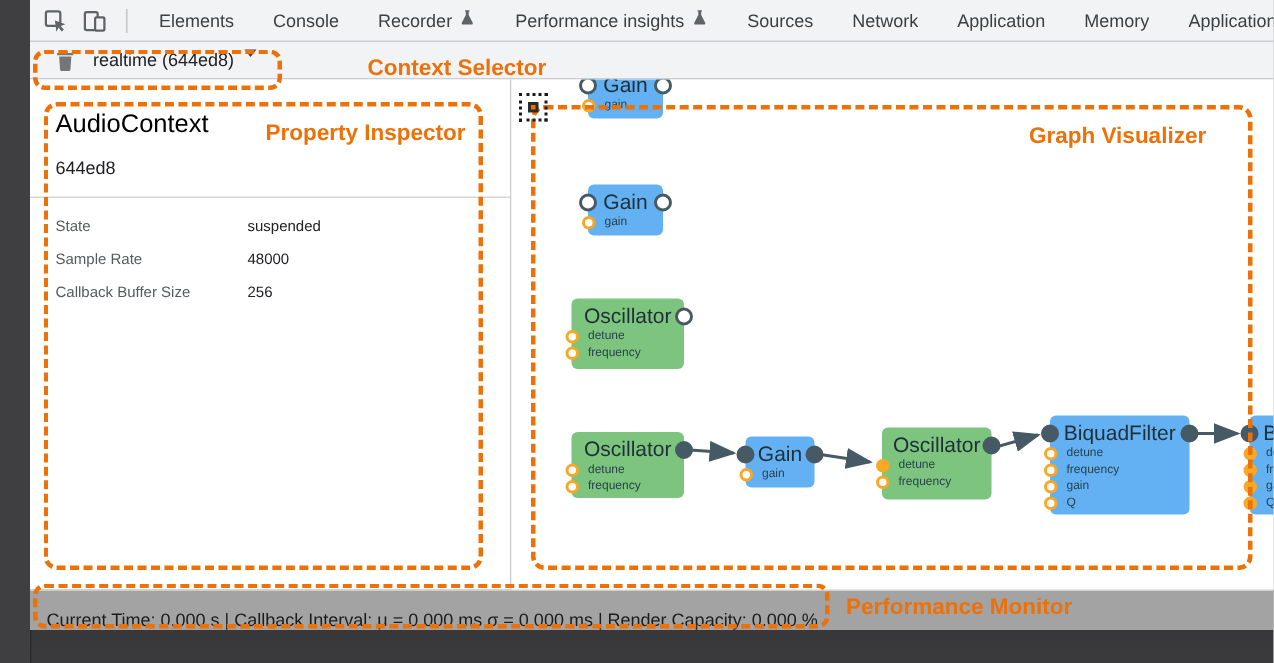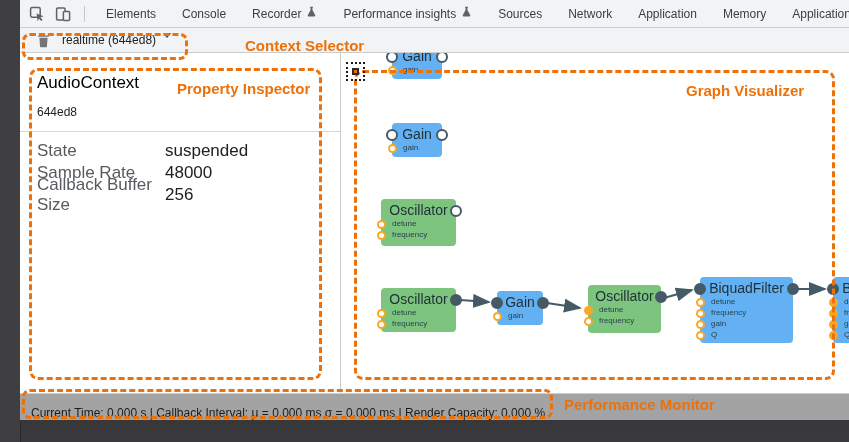--- a/index.html
+++ b/index.html
@@ -26,21 +26,21 @@
   .ctx-select{display:flex;gap:7px;font-size:12px;color:#202124;}
   .caret{width:0;height:0;border-left:4px solid transparent;border-right:4px solid transparent;border-top:5px solid #444;}
 
   
   .main{flex:1;display:flex;min-height:0;}
   .inspector{width:320px;flex:none;border-right:1px solid #ccc;background:#fff;overflow:hidden;}
   .insp-title{margin:20px 0 0 17px;font-size:17px;color:#000000;}
   .insp-id{margin:12px 0 12px 17px;font-size:12px;color:#202124;}
   .insp-divider{height:1px;background:#d6d6d6;}
   .insp-rows{margin-top:8px;}
-  .insp-row{display:flex;align-items:center;height:22px;padding-left:17px;font-size:17px;}
+  .insp-row{display:flex;align-items:center;height:22px;padding-left:17px;font-size:10px;}
   .insp-row .lbl{width:128px;color:#575b5f;flex:none;}
   .insp-row .val{color:#202124;}
 
   
   .graph{flex:1;position:relative;overflow:hidden;background:#fff;}
   .graph svg.edges{position:absolute;left:0;top:0;width:100%;height:100%;pointer-events:none;}
   .gnode{position:absolute;border-radius:4px;box-sizing:border-box;}
   .gnode.green{background:#7dc47e;}
   .gnode.blue{background:#63b1f2;}
   .gtitle{font-size:14px;font-weight:500;color:#1f3038;text-align:center;height:16px;line-height:16px;padding-top:3px;white-space:nowrap;overflow:hidden;}

